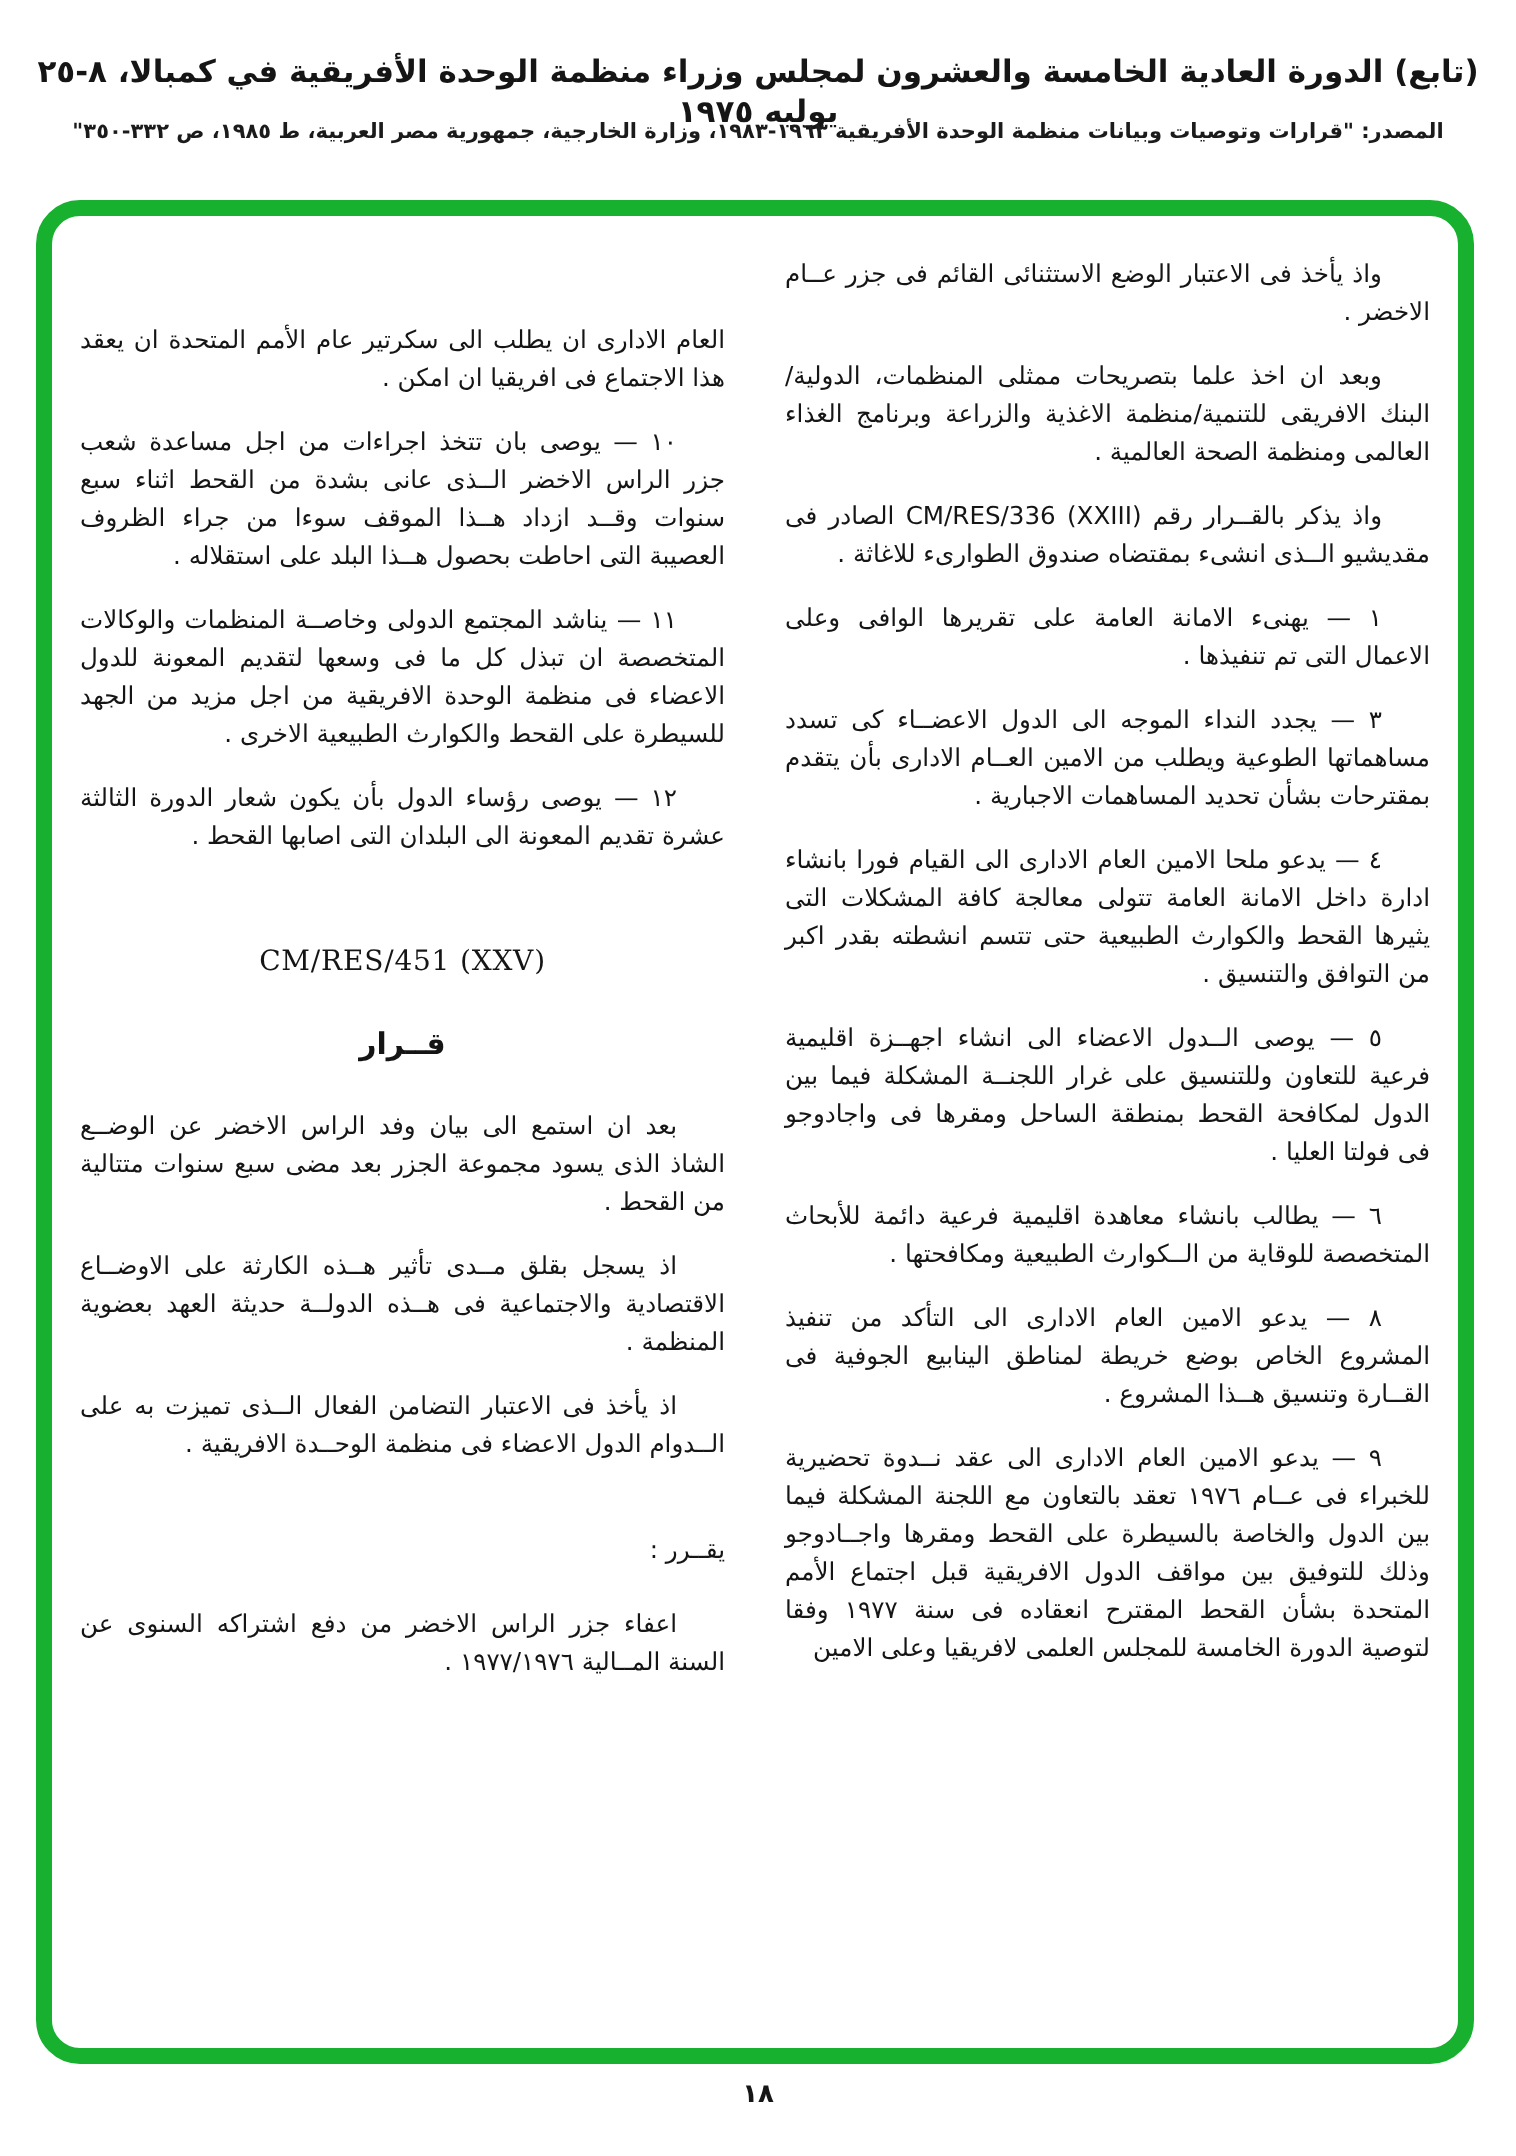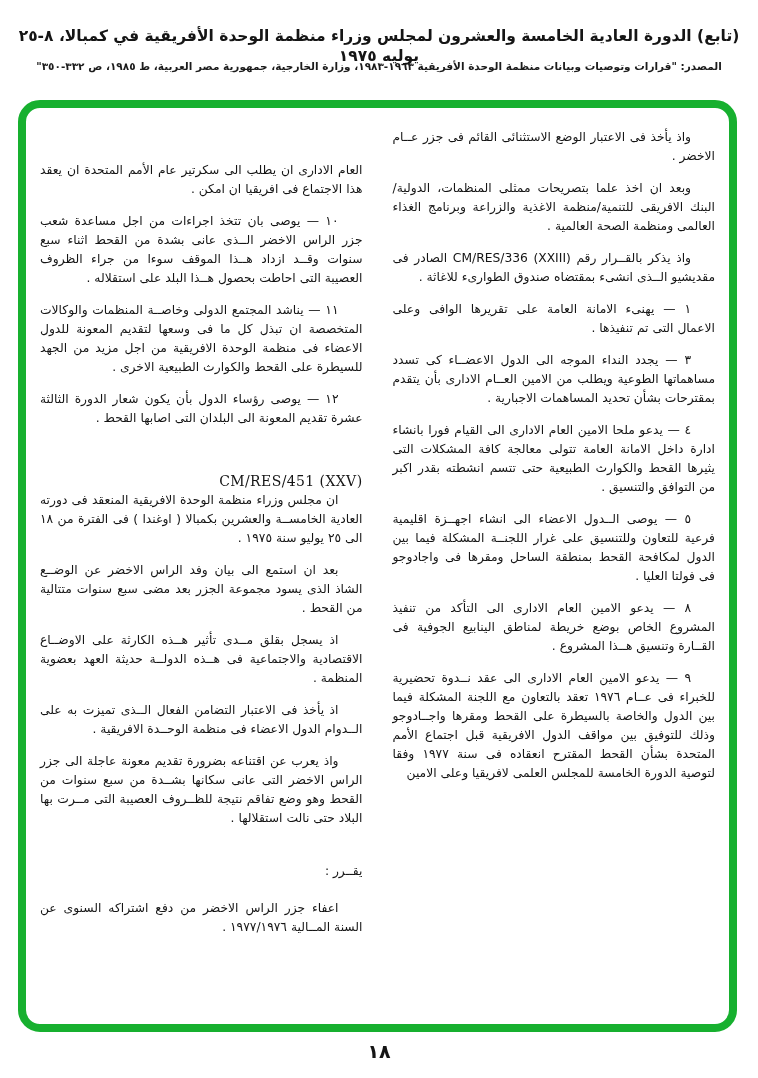--- a/index.html
+++ b/index.html
@@ -31,33 +31,33 @@
     padding:20px 14px 0 14px;
   }
   .col {
     flex:1 1 0; min-width:0; direction:rtl;
     font-size:12.3px; line-height:19px; text-align:justify;
   }
 
   .para { margin:0 0 13px 0; text-indent:24px; }
   .cont { text-indent:0;margin-top:33px; }
   .ref {
-    direction:ltr; text-align:right; text-indent:0;
+    direction:ltr; text-align:center; text-indent:0;
     font-family:"DejaVu Serif", serif; font-size:14px; letter-spacing:0.4px;
     margin:44px 0 0 0; font-weight:500;
   }
   .heading {
     text-indent:0; text-align:center; font-weight:bold;
     font-size:15px; letter-spacing:1px; margin:22px 0 22px 0;
   }
   .decide { text-indent:0; margin:34px 0 18px 0; }
 
   .pagenum {
     position:absolute; top:1040px; left:0; right:0;
-    text-align:center; font-weight:bold; font-size:19px; direction:rtl;
+    text-align:center; font-weight:bold; font-size:13px; direction:rtl;
   }
 </style>
 </head>
 <body>
 
 <div class="page">
 
   <div class="hdr1">(تابع) الدورة العادية الخامسة والعشرون لمجلس وزراء منظمة الوحدة الأفريقية في كمبالا، ٨-٢٥ يوليه ١٩٧٥</div>
 
   <div class="hdr2">المصدر: "قرارات وتوصيات وبيانات منظمة الوحدة الأفريقية ١٩٦٣-١٩٨٣، وزارة الخارجية، جمهورية مصر العربية، ط ١٩٨٥، ص ٣٣٢-٣٥٠"</div>
@@ -65,34 +65,34 @@
   <div class="frame" style="border-color: rgb(23, 176, 47);">
     <div class="cols">
       <div class="col">
           <p class="para body">واذ يأخذ فى الاعتبار الوضع الاستثنائى القائم فى جزر عــام الاخضر .</p>
           <p class="para body">وبعد ان اخذ علما بتصريحات ممثلى المنظمات، الدولية/البنك الافريقى للتنمية/منظمة الاغذية والزراعة وبرنامج الغذاء العالمى ومنظمة الصحة العالمية .</p>
           <p class="para body">واذ يذكر بالقــرار رقم CM/RES/336 (XXIII) الصادر فى مقديشيو الــذى انشىء بمقتضاه صندوق الطوارىء للاغاثة .</p>
           <p class="para body">١ — يهنىء الامانة العامة على تقريرها الوافى وعلى الاعمال التى تم تنفيذها .</p>
           <p class="para body">٣ — يجدد النداء الموجه الى الدول الاعضــاء كى تسدد مساهماتها الطوعية ويطلب من الامين العــام الادارى بأن يتقدم بمقترحات بشأن تحديد المساهمات الاجبارية .</p>
           <p class="para body">٤ — يدعو ملحا الامين العام الادارى الى القيام فورا بانشاء ادارة داخل الامانة العامة تتولى معالجة كافة المشكلات التى يثيرها القحط والكوارث الطبيعية حتى تتسم انشطته بقدر اكبر من التوافق والتنسيق .</p>
           <p class="para body">٥ — يوصى الــدول الاعضاء الى انشاء اجهــزة اقليمية فرعية للتعاون وللتنسيق على غرار اللجنــة المشكلة فيما بين الدول لمكافحة القحط بمنطقة الساحل ومقرها فى واجادوجو فى فولتا العليا .</p>
+          <p class="para body">٦ — يطالب بانشاء معاهدة اقليمية فرعية دائمة للأبحاث المتخصصة للوقاية من الــكوارث الطبيعية ومكافحتها .</p>
           <p class="para body">٨ — يدعو الامين العام الادارى الى التأكد من تنفيذ المشروع الخاص بوضع خريطة لمناطق الينابيع الجوفية فى القــارة وتنسيق هــذا المشروع .</p>
           <p class="para body">٩ — يدعو الامين العام الادارى الى عقد نــدوة تحضيرية للخبراء فى عــام ١٩٧٦ تعقد بالتعاون مع اللجنة المشكلة فيما بين الدول والخاصة بالسيطرة على القحط ومقرها واجــادوجو وذلك للتوفيق بين مواقف الدول الافريقية قبل اجتماع الأمم المتحدة بشأن القحط المقترح انعقاده فى سنة ١٩٧٧ وفقا لتوصية الدورة الخامسة للمجلس العلمى لافريقيا وعلى الامين</p>
         </div>
       <div class="col">
           <p class="para cont">العام الادارى ان يطلب الى سكرتير عام الأمم المتحدة ان يعقد هذا الاجتماع فى افريقيا ان امكن .</p>
           <p class="para body">١٠ — يوصى بان تتخذ اجراءات من اجل مساعدة شعب جزر الراس الاخضر الــذى عانى بشدة من القحط اثناء سبع سنوات وقــد ازداد هــذا الموقف سوءا من جراء الظروف العصيبة التى احاطت بحصول هــذا البلد على استقلاله .</p>
           <p class="para body">١١ — يناشد المجتمع الدولى وخاصــة المنظمات والوكالات المتخصصة ان تبذل كل ما فى وسعها لتقديم المعونة للدول الاعضاء فى منظمة الوحدة الافريقية من اجل مزيد من الجهد للسيطرة على القحط والكوارث الطبيعية الاخرى .</p>
           <p class="para body">١٢ — يوصى رؤساء الدول بأن يكون شعار الدورة الثالثة عشرة تقديم المعونة الى البلدان التى اصابها القحط .</p>
           <p class="para ref">CM/RES/451 (XXV)</p>
-          <p class="para body">ان مجلس وزراء منظمة الوحدة الافريقية المنعقد فى دورته العادية الخامســة والعشرين بكمبالا ( اوغندا ) فى الفترة من ١٨ الى ٢٥ يوليو سنة ١٩٧٥ .</p>
+          <p class="para heading">قــرار</p>
           <p class="para body">بعد ان استمع الى بيان وفد الراس الاخضر عن الوضــع الشاذ الذى يسود مجموعة الجزر بعد مضى سبع سنوات متتالية من القحط .</p>
           <p class="para body">اذ يسجل بقلق مــدى تأثير هــذه الكارثة على الاوضــاع الاقتصادية والاجتماعية فى هــذه الدولــة حديثة العهد بعضوية المنظمة .</p>
           <p class="para body">اذ يأخذ فى الاعتبار التضامن الفعال الــذى تميزت به على الــدوام الدول الاعضاء فى منظمة الوحــدة الافريقية .</p>
-          <p class="para body">واذ يعرب عن اقتناعه بضرورة تقديم معونة عاجلة الى جزر الراس الاخضر التى عانى سكانها بشــدة من سبع سنوات من القحط وهو وضع تفاقم نتيجة للظــروف العصيبة التى مــرت بها البلاد حتى نالت استقلالها .</p>
           <p class="para decide">يقــرر :</p>
           <p class="para body">اعفاء جزر الراس الاخضر من دفع اشتراكه السنوى عن السنة المــالية ١٩٧٧/١٩٧٦ .</p>
         </div>
     </div>
   </div>
 
   <div class="pagenum">١٨</div>
 
 </div>
 

